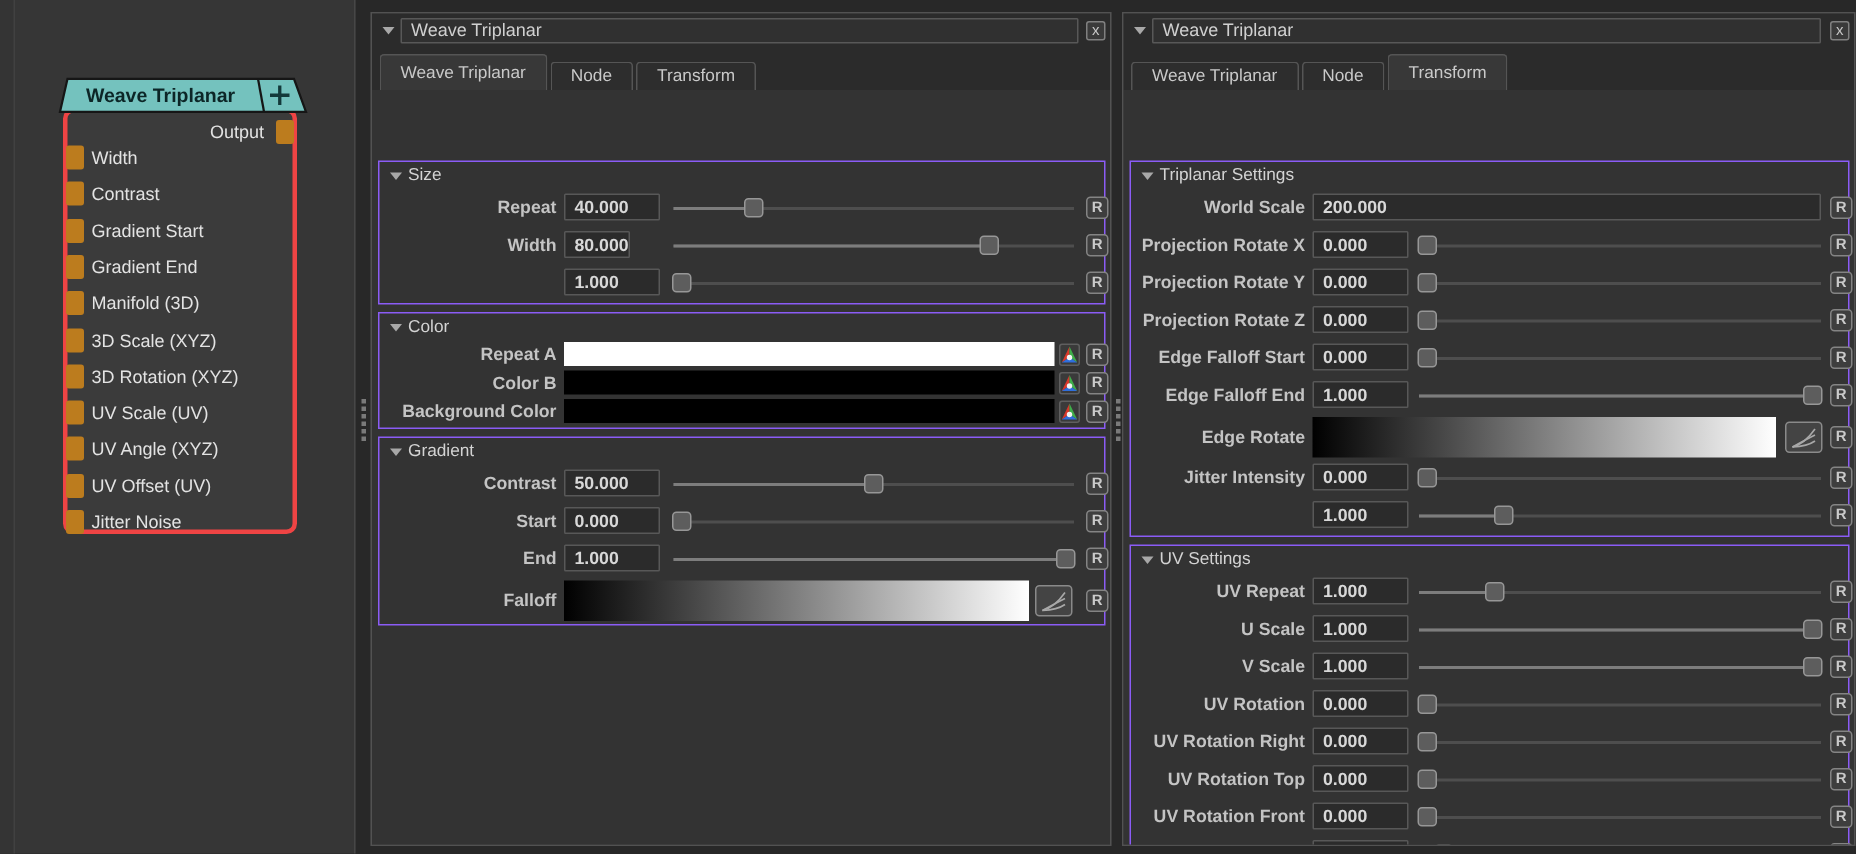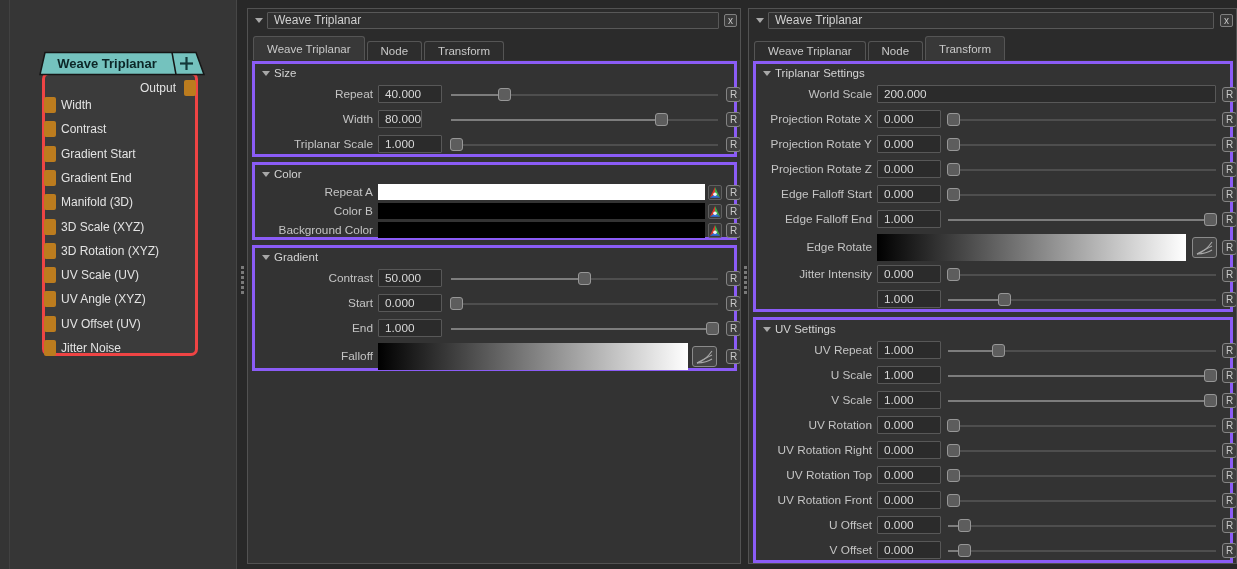--- a/index.html
+++ b/index.html
@@ -17,24 +17,24 @@
   .panel{background:#333333;border:1px solid #525252;box-sizing:border-box;overflow:hidden;}
   .topbar{left:0;top:0;right:0;height:23px;background:#2b2b2b;}
   .tri{width:0;height:0;border-left:4px solid transparent;border-right:4px solid transparent;border-top:5px solid #a8a8a8;}
   .namefield{background:#303030;border:1px solid #585858;color:#d0d0d0;font-size:12px;line-height:15px;padding-left:6px;height:17px;box-sizing:border-box;border-radius:1px;}
   .closebtn{width:13px;height:13px;background:#3a3a3a;border:1px solid #808080;border-radius:2px;color:#c8c8c8;font-size:10px;line-height:11px;text-align:center;box-sizing:border-box;}
   .tabbar{left:0;top:23px;right:0;height:28px;background:#2b2b2b;display:flex;align-items:flex-end;padding-left:5px;gap:2px;box-sizing:border-box;}
   .tab{background:#2d2d2d;border:1px solid #555555;border-bottom:none;border-radius:3px 3px 0 0;color:#c9c9c9;
     font-size:11.5px;height:19px;line-height:18px;padding:0 13px;box-sizing:border-box;white-space:nowrap;}
   .tab.active{background:#383838;height:24px;line-height:24px;position:relative;z-index:2;}
   .content{left:0;top:51px;right:0;bottom:0;background:#333333;}
-  .section{background:#333333;border:3px solid #8b5cf6;box-sizing:border-box;position:absolute;}
+  .section{background:#333333;border:1px solid #8b5cf6;box-sizing:border-box;position:absolute;margin-top:46px;}
   .sechead{position:absolute;left:19px;top:0;height:18px;line-height:19px;font-size:11.5px;color:#d3d3d3;}
   .sectri{position:absolute;left:7px;top:7px;}
-  .row{position:absolute;left:0;right:16px;}
+  .row{position:absolute;left:0;right:16px;font-weight:bold;}
   .rowlabel{position:absolute;left:0;top:0;bottom:0;text-align:right;color:#c4c4c4;font-size:11.8px;white-space:nowrap;}
   .field{position:absolute;background:#2b2b2b;border:1px solid #585858;color:#d8d8d8;font-size:11.8px;line-height:16px;
     padding-left:6px;height:18px;top:3px;box-sizing:border-box;border-radius:1px;white-space:nowrap;}
   .track{position:absolute;height:2px;background:#4e4e4e;top:11.5px;}
   .fill{position:absolute;height:2px;background:#7d7d7d;top:11.5px;}
   .handle{position:absolute;width:13px;height:13px;background:#5d5d5d;border:1px solid #979797;border-radius:3px;top:5.5px;box-sizing:border-box;}
   .rbtn{position:absolute;width:15px;height:15px;background:#3e3e3e;border:1px solid #848484;border-radius:3px;color:#cacaca;
     font-size:10px;text-align:center;line-height:13px;box-sizing:border-box;}
   .swatch{position:absolute;height:16px;top:1px;}
   .iconbtn{position:absolute;width:14px;height:15px;background:#3a3a3a;border:1px solid #5f5f5f;border-radius:2px;box-sizing:border-box;
@@ -151,21 +151,20 @@
         </div>
         <div class="row" style="top: 43px; height: 25px;">
           <div class="rowlabel" style="width: 118px; line-height: 25px;">Width</div>
           <div class="field" style="left: 123px; width: 44px;">80.000</div>
           <div class="track" style="left: 196px; width: 267px;"></div>
           <div class="fill" style="left: 196px; width: 210.93px;"></div>
           <div class="handle" style="left: 400.43px;"></div>
           <div class="rbtn" style="left: 471px; top: 5px;">R</div>
         </div>
         <div class="row" style="top: 68px; height: 25px;">
-          <div class="rowlabel" style="width: 118px; line-height: 25px;">Triplanar Scale</div>
           <div class="field" style="left: 123px; width: 64px;">1.000</div>
           <div class="track" style="left: 196px; width: 267px;"></div>
           <div class="fill" style="left: 196px; width: 5.34px;"></div>
           <div class="handle" style="left: 195px;"></div>
           <div class="rbtn" style="left: 471px; top: 5px;">R</div>
         </div>
       </div>
       <div class="section" style="left: 4px; top: 102px; width: 485px; height: 78px;">
         <div class="sectri tri"></div>
         <div class="sechead">Color</div>

